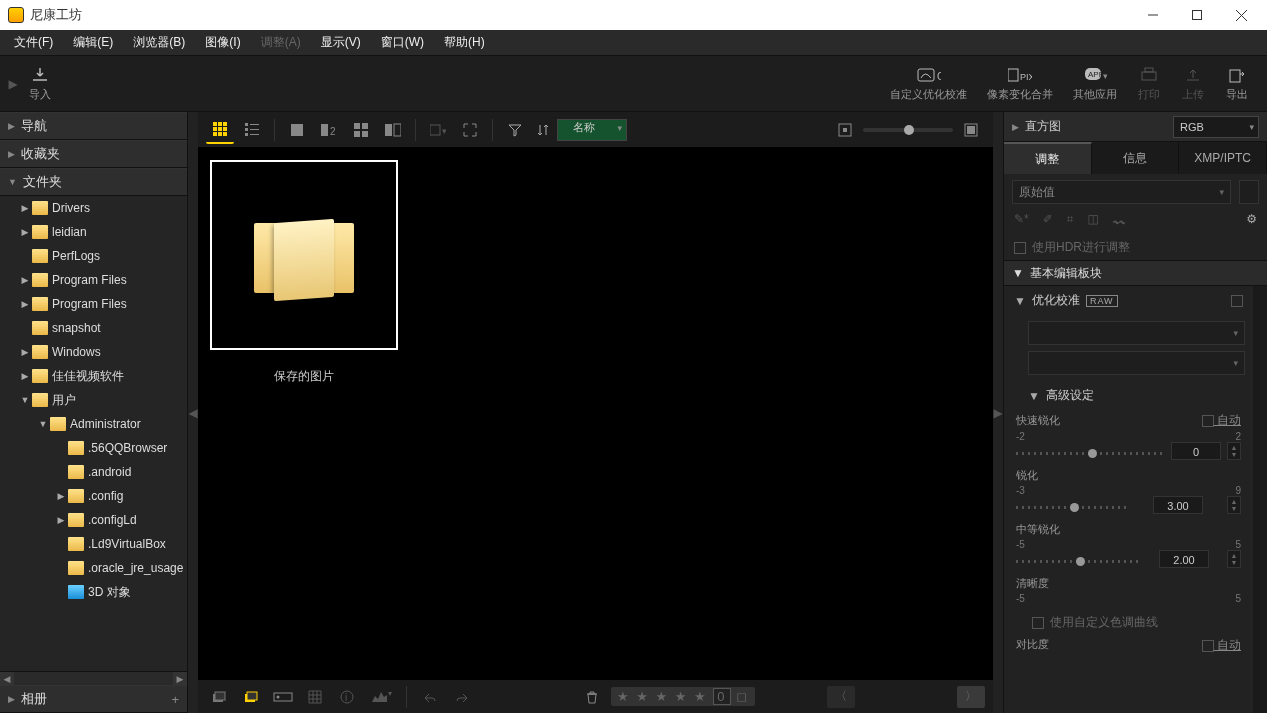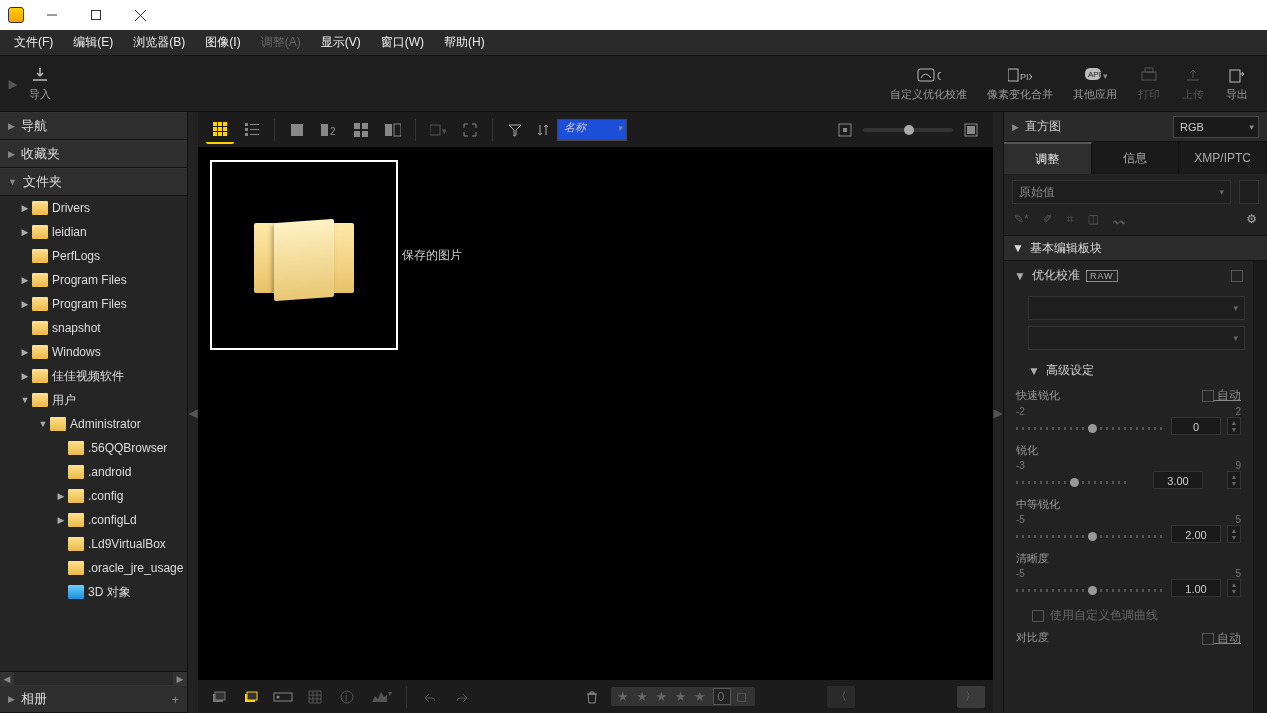--- a/index.html
+++ b/index.html
@@ -43,27 +43,27 @@
 .left-scroll-h { height:14px; background:#2a2a2a; border-top:1px solid #111; display:flex; align-items:center;}
 .left-scroll-h .sbtn{width:14px;height:14px;display:flex;align-items:center;justify-content:center;color:#888;font-size:9px;background:#333;}
 .left-scroll-h .strack{flex:1;background:#222;}
 
 
 .center { flex: 1; display: flex; flex-direction: column; background: #000; position:relative; }
 .center-toolbar { height: 36px; background: #1c1c1c; border-bottom:1px solid #000; display: flex; align-items: center; padding: 0 8px; gap: 4px; }
 .ct-btn { width: 28px; height: 28px; display: flex; align-items: center; justify-content: center; color:#888; border-radius:2px; }
 .ct-btn.active { color:#ffd200; border-bottom:2px solid #ffd200; }
 .ct-sep { width:1px; height:22px; background:#333; margin:0 4px; }
-.sort-sel { height:22px; background:#1d4ed8; border:1px solid #444; color:#ccc; padding:0 18px 0 6px; font-size:11px; position:relative; min-width:70px;font-style:italic;}
+.sort-sel { height:22px; background:#14532d; border:1px solid #444; color:#ccc; padding:0 18px 0 15px; font-size:11px; position:relative; min-width:70px;}
 .sort-sel::after{content:"▾"; position:absolute; right:4px; top:3px; color:#888; font-size:9px;}
 .zoom-slider { width:90px; height:4px; background:#333; position:relative; border-radius:2px;}
 .zoom-slider .thumb{position:absolute; width:10px;height:10px;background:#aaa;border-radius:50%;top:-3px;left:45%;}
 
 .thumbs { flex:1; padding: 12px; display: flex; gap: 60px; align-items: flex-start; }
-.thumb-item { display:flex; flex-direction:row; align-items:center; gap:4px; }
+.thumb-item { display:flex; flex-direction:column; align-items:center; gap:18px; }
 .thumb-frame { width: 188px; height: 190px; display:flex; align-items:center; justify-content:center; }
 .thumb-frame.selected { border:2px solid #fff; }
 .folder-icon { width: 100px; height: 85px; position:relative; }
 .folder-icon .back { position:absolute; width:100px; height:70px; top:10px; background:linear-gradient(#ffe9a8,#e9c268); border-radius:2px; }
 .folder-icon .front { position:absolute; width:60px; height:78px; left:20px; top:8px; background:linear-gradient(#fff2c4,#e8c774); transform:skewY(-4deg); border-radius:2px; box-shadow: -2px 2px 4px rgba(0,0,0,.3);}
 .thumb-label { color:#ccc; font-size:12px; }
 
 .center-status { height: 34px; background:#1c1c1c; border-top:1px solid #000; display:flex; align-items:center; padding:0 8px; gap:6px; }
 .cs-btn { width:26px; height:22px; display:flex; align-items:center; justify-content:center; color:#777; }
 .cs-btn.yellow{color:#ffd200;}
@@ -101,20 +101,21 @@
 .auto-chk{font-size:12px;color:#888;text-decoration:underline;}
 .right-scroll{width:14px;background:#1a1a1a;}
 
 svg{display:block;}
 </style>
 </head>
 <body>
 
 <div class="titlebar">
   <div class="logo"></div>
+  <div class="title">尼康工坊</div>
   <div class="win-controls">
     <div class="win-btn">
         <svg width="10" height="10">
           <line x1="0" y1="5" x2="10" y2="5" stroke="#333"></line>
         </svg>
       </div>
     <div class="win-btn">
         <svg width="10" height="10">
           <rect x="0.5" y="0.5" width="9" height="9" fill="none" stroke="#333"></rect>
         </svg>
@@ -514,20 +515,24 @@
     </div>
     <div class="mini-icons">
       <span>✎*</span>
       <span>✐</span>
       <span>⌗</span>
       <span>◫</span>
       <span>〰</span>
       <span class="spacer"></span>
       <span style="color:#aaa">⚙</span>
     </div>
+    <div class="chk-row">
+        <div class="chk"></div>
+        <span>使用HDR进行调整</span>
+      </div>
 
     <div class="section-hdr">
         <span class="tri">▼</span>
         <span>基本编辑板块</span>
       </div>
 
     <div style="display:flex; flex:1; overflow:hidden;">
       <div class="rp-body" style="flex:1">
         <div class="inner-hdr">
           <span class="tri" style="color:#aaa">▼</span>
@@ -578,43 +583,36 @@
               </div>
             </div>
             <div class="slider-row">
               <div style="display:flex;justify-content:space-between;align-items:center">
                 <span class="lbl">中等锐化</span>
               </div>
               <div class="rng">
                 <span>-5</span>
                 <span>5</span>
               </div>
-              <div style="display:flex;gap:6px;align-items:center">
+              <div style="display:flex;gap:18px;align-items:center">
                 <div class="track dotted" style="flex:1">
                   <div class="thb"></div>
                 </div>
                 <div class="val">2.00</div>
                 <div class="arrows">▲<br>▼</div>
               </div>
             </div>
             <div class="slider-row">
               <div style="display:flex;justify-content:space-between;align-items:center">
                 <span class="lbl">清晰度</span>
               </div>
               <div class="rng">
                 <span>-5</span>
                 <span>5</span>
               </div>
-              <div style="display:flex;gap:6px;align-items:center">
-                <div class="track dotted" style="flex:1">
-                  <div class="thb"></div>
-                </div>
-                <div class="val">1.00</div>
-                <div class="arrows">▲<br>▼</div>
-              </div>
             </div>
           </div>
 
         <div class="chk-row" style="padding-left:28px">
             <div class="chk"></div>
             <span>使用自定义色调曲线</span>
           </div>
         <div class="slider-row"><span class="lbl">对比度</span><span style="float:right" class="auto-chk"><span class="chk" style="display:inline-block;vertical-align:middle"></span> <span>自动</span></span></div>
       </div>
       <div class="right-scroll"></div>

